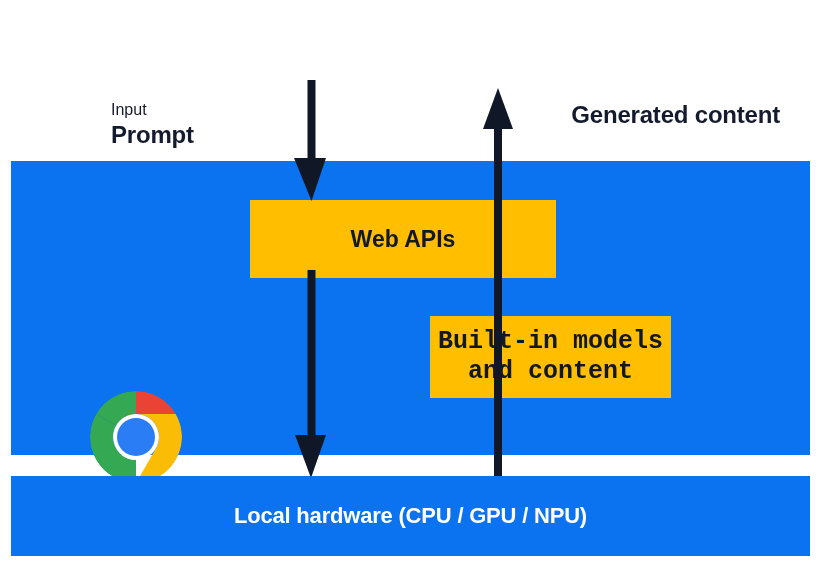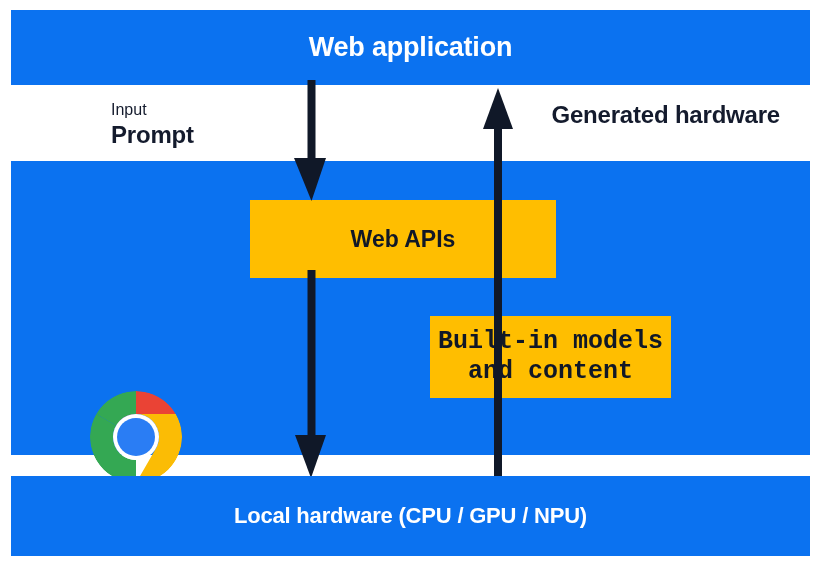--- a/index.html
+++ b/index.html
@@ -144,23 +144,20 @@
   }
   #arrow-down-to-webapis { left: 290px; top: 80px;  width: 40px; height: 125px; }
   #arrow-down-to-hardware { left: 290px; top: 270px; width: 40px; height: 212px; }
   #arrow-up-to-webapp     { left: 476px; top: 85px;  width: 40px; height: 400px; }
 </style>
 </head>
 <body>
 
 <div id="diagram">
 
-  <div class="band" id="band-web-application">
-    <span class="band-title">Web application</span>
-  </div>
 
   <div class="band" id="band-browser">
 
     <div id="browser-badge">
       <svg id="chrome-logo" width="96" height="96" viewBox="0 0 96 96">
         <defs>
           <clipPath id="circClip">
               <circle cx="48" cy="48" r="46"></circle>
             </clipPath>
         </defs>
@@ -206,20 +203,20 @@
     <rect x="18" y="38" width="8" height="362" fill="#101828"></rect>
     <path d="M22 3 L37 44 L7 44 Z" fill="#101828"></path>
   </svg>
 
   <div class="flow-note" id="note-input">
     <span class="note-kicker">Input</span>
     <span class="note-value">Prompt</span>
   </div>
 
   <div class="flow-note" id="note-output">
-    <span class="note-value">Generated hardware</span>
+    <span class="note-value">Generated content</span>
   </div>
 
   <div class="band" id="band-local-hardware">
     <span class="band-title">Local hardware (CPU / GPU / NPU)</span>
   </div>
 
 </div>
 
 </body></html>

